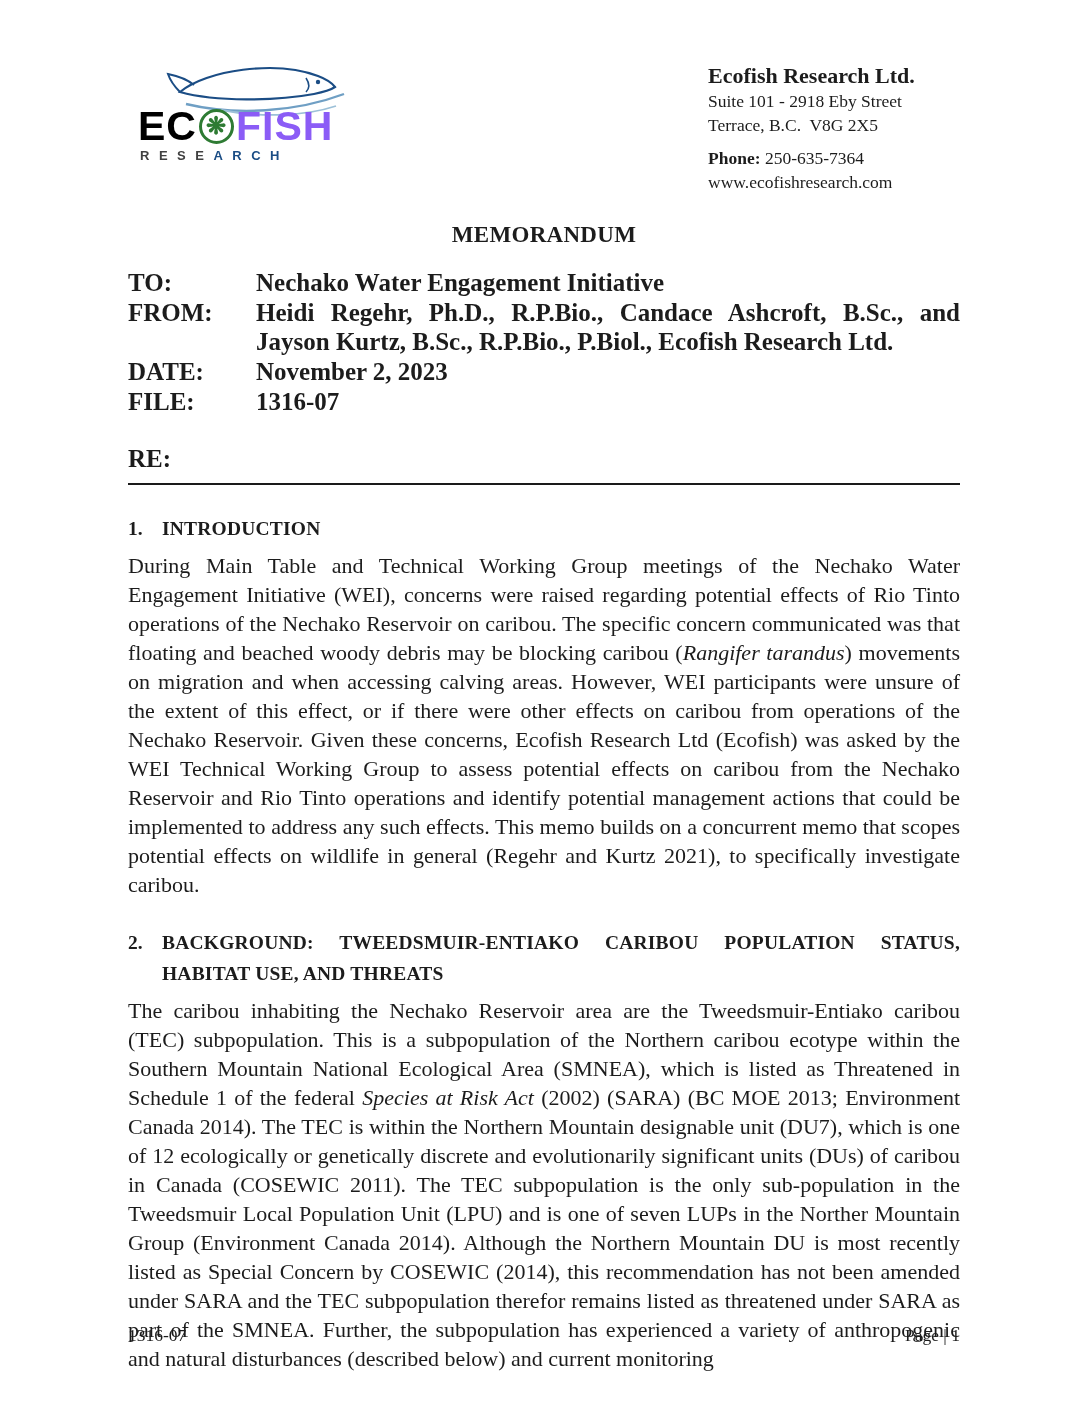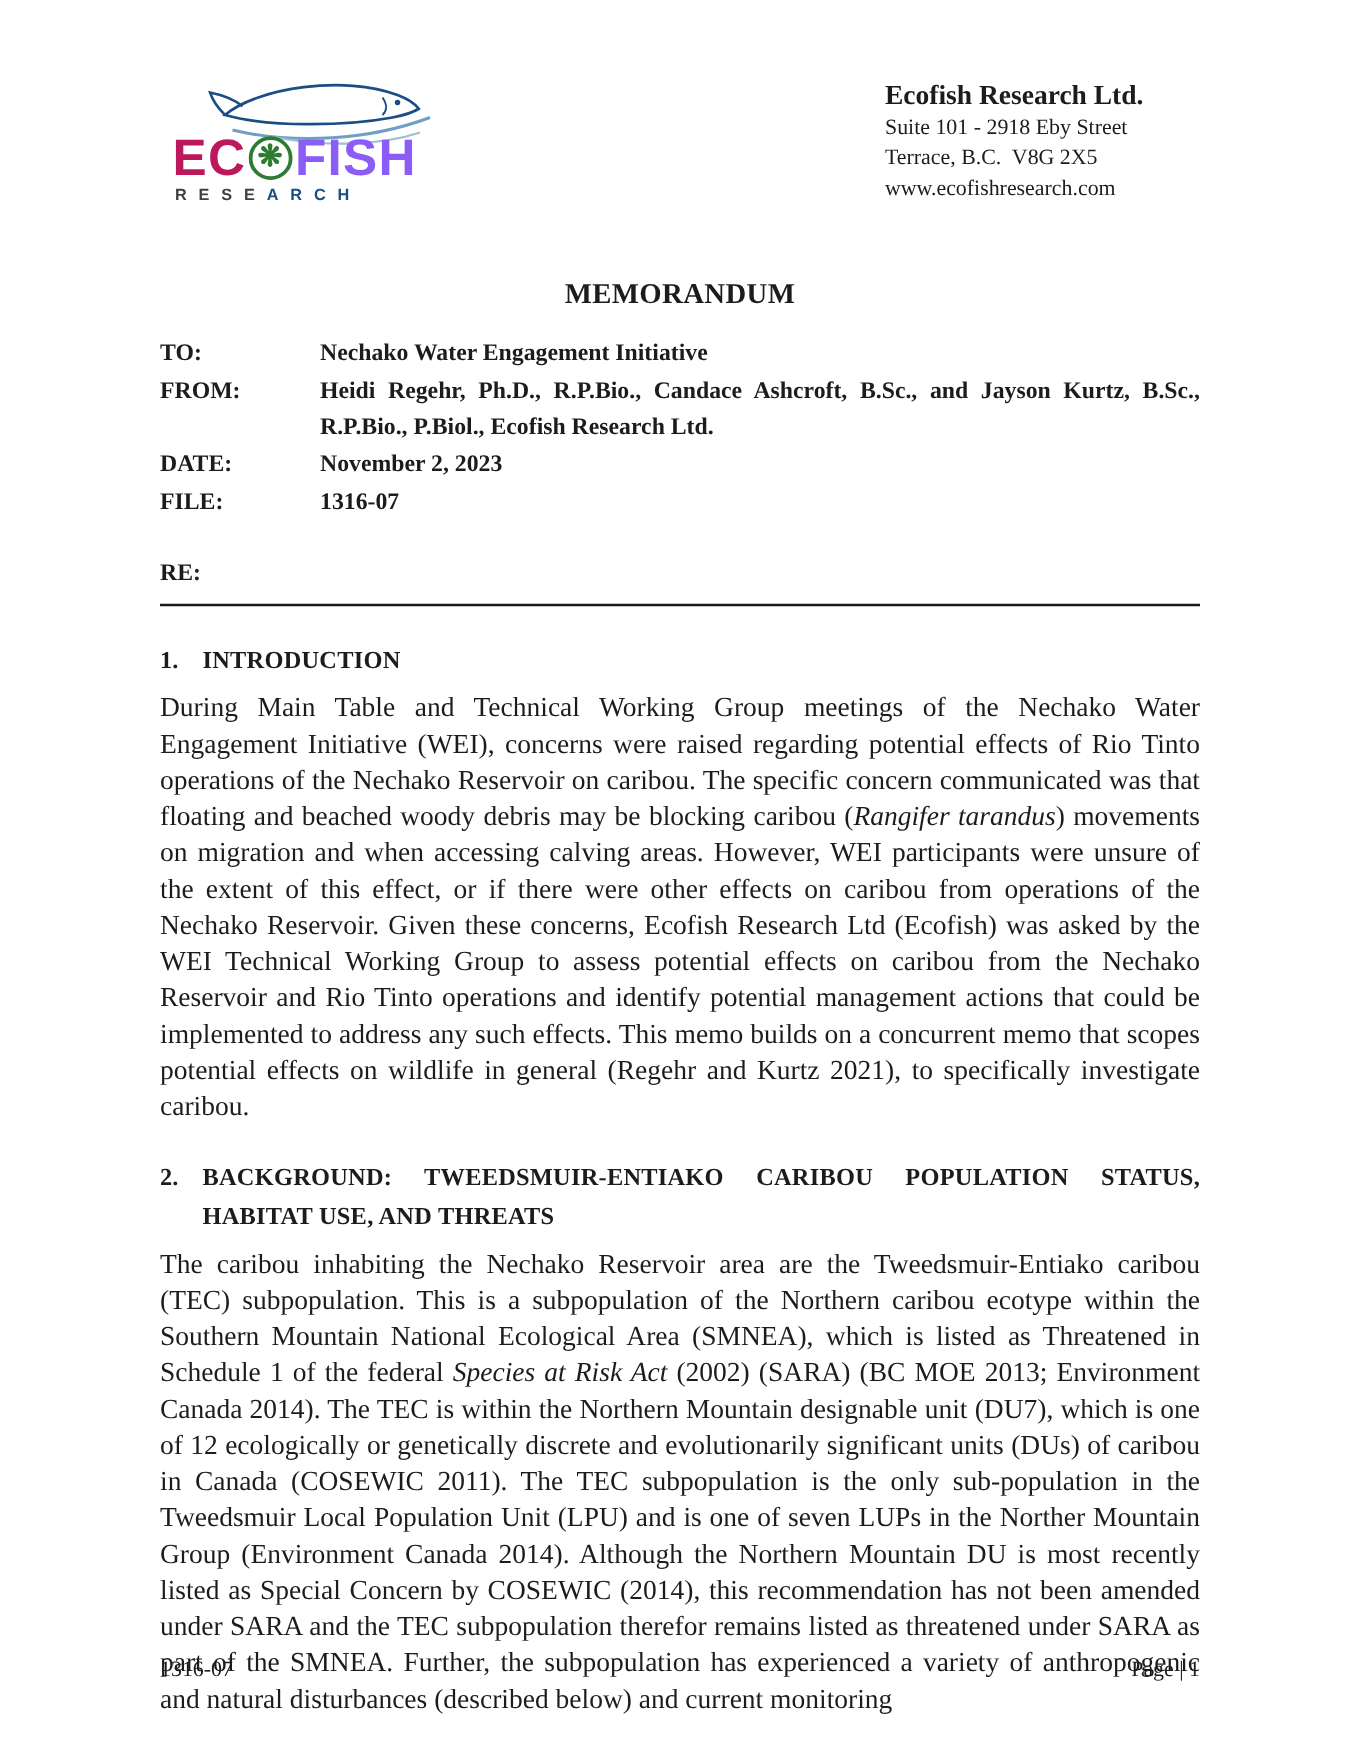--- a/index.html
+++ b/index.html
@@ -34,21 +34,21 @@
   .logo-word {
     font-family: "Liberation Sans", sans-serif;
     font-size: 41px;
     font-weight: 600;
     letter-spacing: 1px;
     line-height: 40px;
     display: flex;
     align-items: center;
     margin-top: -14px;
   }
-  .logo-eco { color: #be185d; }
+  .logo-eco { color: #000000; }
   .logo-fishtxt { color: #8b5cf6; }
   .logo-o {
     display: inline-flex;
     align-items: center;
     justify-content: center;
     width: 35px; height: 35px;
     border: 3px solid #2e7b33;
     border-radius: 50%;
     margin: 0 2px;
     font-size: 24px;
@@ -78,21 +78,21 @@
   .contact-phone-label { font-weight: bold; }
 
   
   .memo-title {
     text-align: center;
     font-weight: bold;
     font-size: 23px;
     letter-spacing: 0.3px;
     margin-top: 8px;
   }
-  .memo-rows { margin-top: 20px; font-weight: bold; font-size: 19px; line-height: 29px; }
+  .memo-rows { margin-top: 20px; font-weight: bold; font-size: 25px; line-height: 29px; }
   .memo-row { display: flex; margin-bottom: 1px; }
   .memo-label { width: 128px; flex: 0 0 128px; }
   .memo-value { flex: 1; text-align: justify; }
   .memo-row-re {
     margin-top: 28px;
     border-bottom: 2px solid #1a1a1a;
     padding-bottom: 10px;
   }
 
   
@@ -144,20 +144,24 @@
       </div>
       <div class="logo-research">
         <span class="research-green">RESE</span><span class="research-blue">ARCH</span>
       </div>
     </div>
 
     <div class="contact-block">
       <div class="contact-company">Ecofish Research Ltd.</div>
       <div>Suite 101 - 2918 Eby Street</div>
       <div>Terrace, B.C.&nbsp; V8G 2X5</div>
+      <div class="contact-phone-row">
+        <span class="contact-phone-label">Phone:</span>
+        <span>250-635-7364</span>
+      </div>
       <div>www.ecofishresearch.com</div>
     </div>
   </div>
 
   <div class="memo-title">MEMORANDUM</div>
 
   <div class="memo-rows">
     <div class="memo-row">
       <div class="memo-label">TO:</div>
       <div class="memo-value">Nechako Water Engagement Initiative</div>

